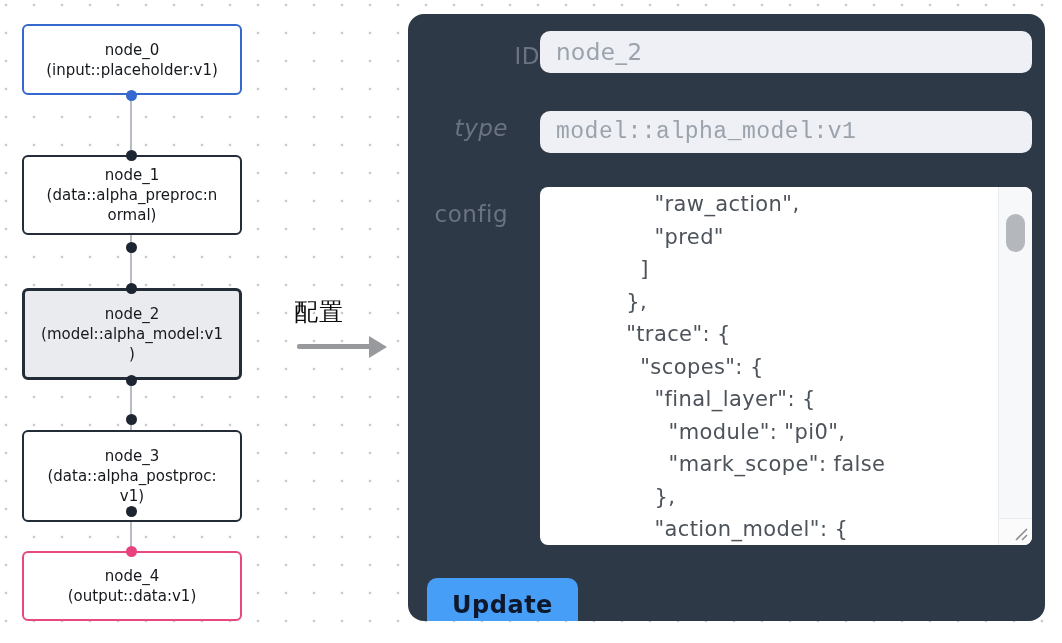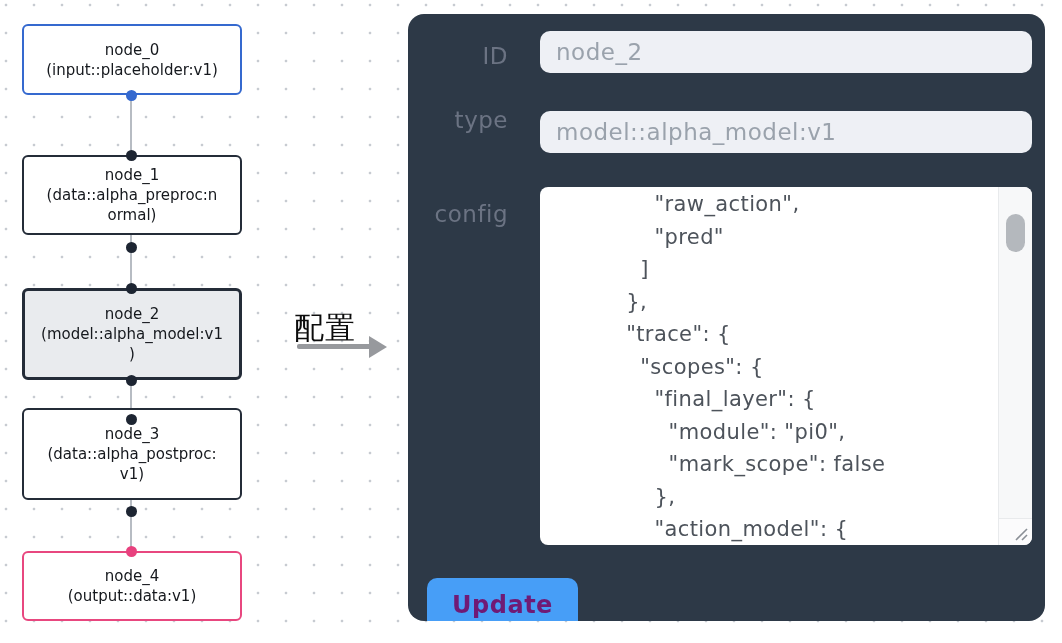--- a/index.html
+++ b/index.html
@@ -40,21 +40,21 @@
     text-align: center;
     font-size: 15px;
     line-height: 20px;
     color: #15181d;
     white-space: pre-line;
     z-index: 1;
   }
   .node-0 { top: 24px;  height: 71px; border-color: #3569cf; }
   .node-1 { top: 155px; height: 80px; }
   .node-2 { top: 288px; height: 92px; background: #e9ebee; border-width: 3px; }
-  .node-3 { top: 408px; height: 92px; }
+  .node-3 { top: 430px; height: 92px; }
   .node-4 { top: 551px; height: 70px; border-color: #e8477f; }
   .handle {
     position: absolute;
     left: 126px;
     width: 11px; height: 11px;
     border-radius: 50%;
     background: #1d2532;
     z-index: 2;
   }
   .handle.blue { background: #3569cf; }
@@ -64,22 +64,22 @@
   .h-247 { top: 242px; }
   .h-288 { top: 283px; }
   .h-380 { top: 375px; }
   .h-419 { top: 414px; }
   .h-511 { top: 506px; }
   .h-551 { top: 546px; }
 
   
   .configure-label {
     position: absolute;
-    left: 294px; top: 308px;
-    font-size: 30px;
+    left: 294px; top: 296px;
+    font-size: 24px;
     color: #0c0c0c;
     letter-spacing: 1px;
   }
   .arrow-line {
     position: absolute;
     left: 297px; top: 344px;
     width: 75px; height: 5px;
     background: #97999d;
     border-radius: 2px;
   }
@@ -105,39 +105,39 @@
   .field-label {
     position: absolute;
     left: 0;
     width: 100px;
     text-align: right;
     font-size: 23px;
     line-height: 28px;
     color: #6b7383;
     letter-spacing: 0.5px;
   }
-  .label-id     { top: 28px; }
-  .label-type   { top: 92px; }
+  .label-id     { top: 28px; margin-left: 32px; }
+  .label-type   { top: 100px; font-style: italic; }
   .label-config { top: 186px; }
   .panel-input {
     position: absolute;
     left: 132px;
     width: 492px; height: 42px;
     background: #eef0f5;
     border: none;
     border-radius: 10px;
     padding: 0 16px;
     font-family: "DejaVu Sans", "Liberation Sans", sans-serif;
     font-size: 23px;
     color: #9aa2ac;
     letter-spacing: 0.5px;
     outline: none;
   }
   .input-id   { top: 17px; }
-  .input-type { top: 97px; }
+  .input-type { top: 97px; font-family: Liberation Mono, monospace; }
 
   .config-area {
     position: absolute;
     left: 132px; top: 173px;
     width: 492px; height: 358px;
     background: #ffffff;
     border-radius: 8px;
     overflow: hidden;
   }
   .config-content {
@@ -174,21 +174,21 @@
     border-left: 1px solid #e8eaec;
     border-top: 1px solid #e8eaec;
   }
   .config-resize svg { position: absolute; right: 3px; bottom: 3px; }
 
   .update-button {
     position: absolute;
     left: 19px; top: 564px;
     width: 151px; height: 54px;
     background: #479ef7;
-    color: #701a75;
+    color: #0f172a;
     border: none;
     border-radius: 10px;
     font-family: "DejaVu Sans", "Liberation Sans", sans-serif;
     font-size: 24px;
     font-weight: bold;
     letter-spacing: 0.5px;
     cursor: pointer;
   }
 </style>
 </head>

